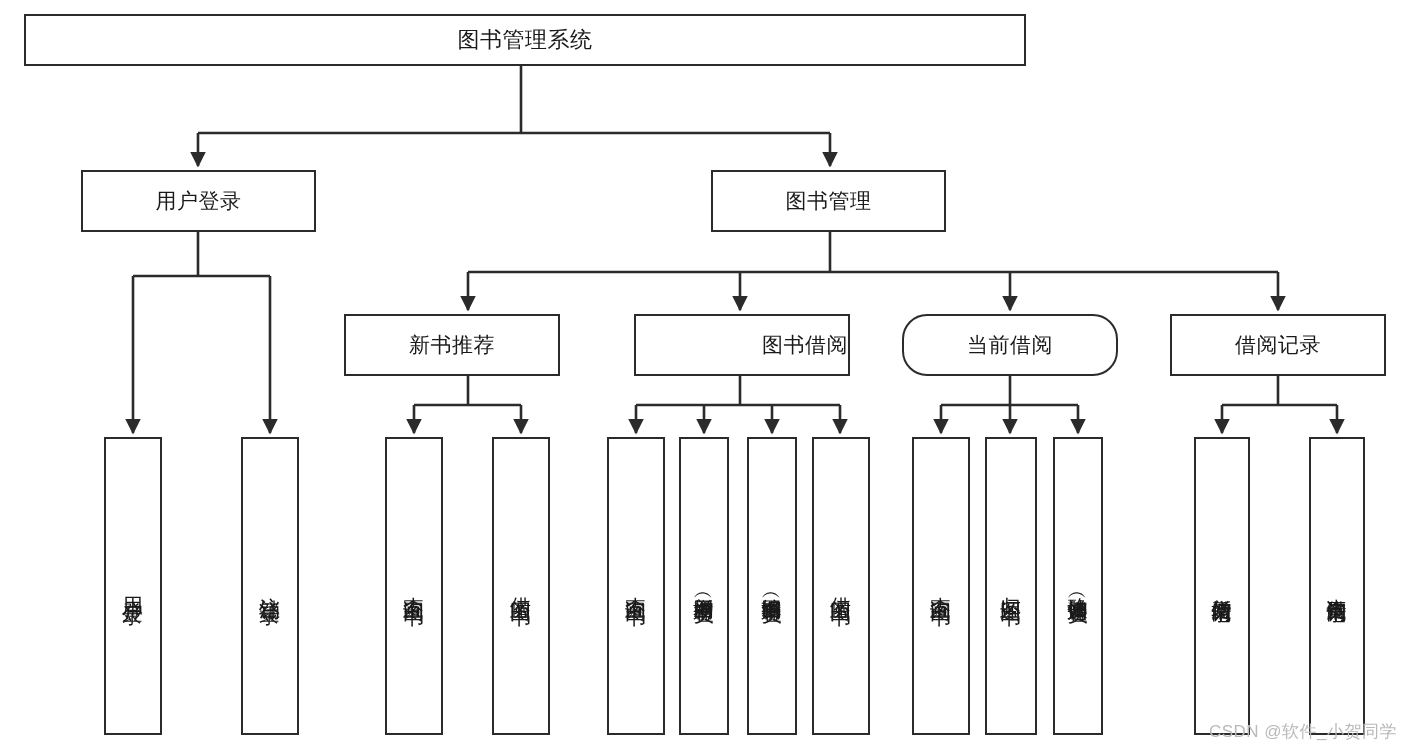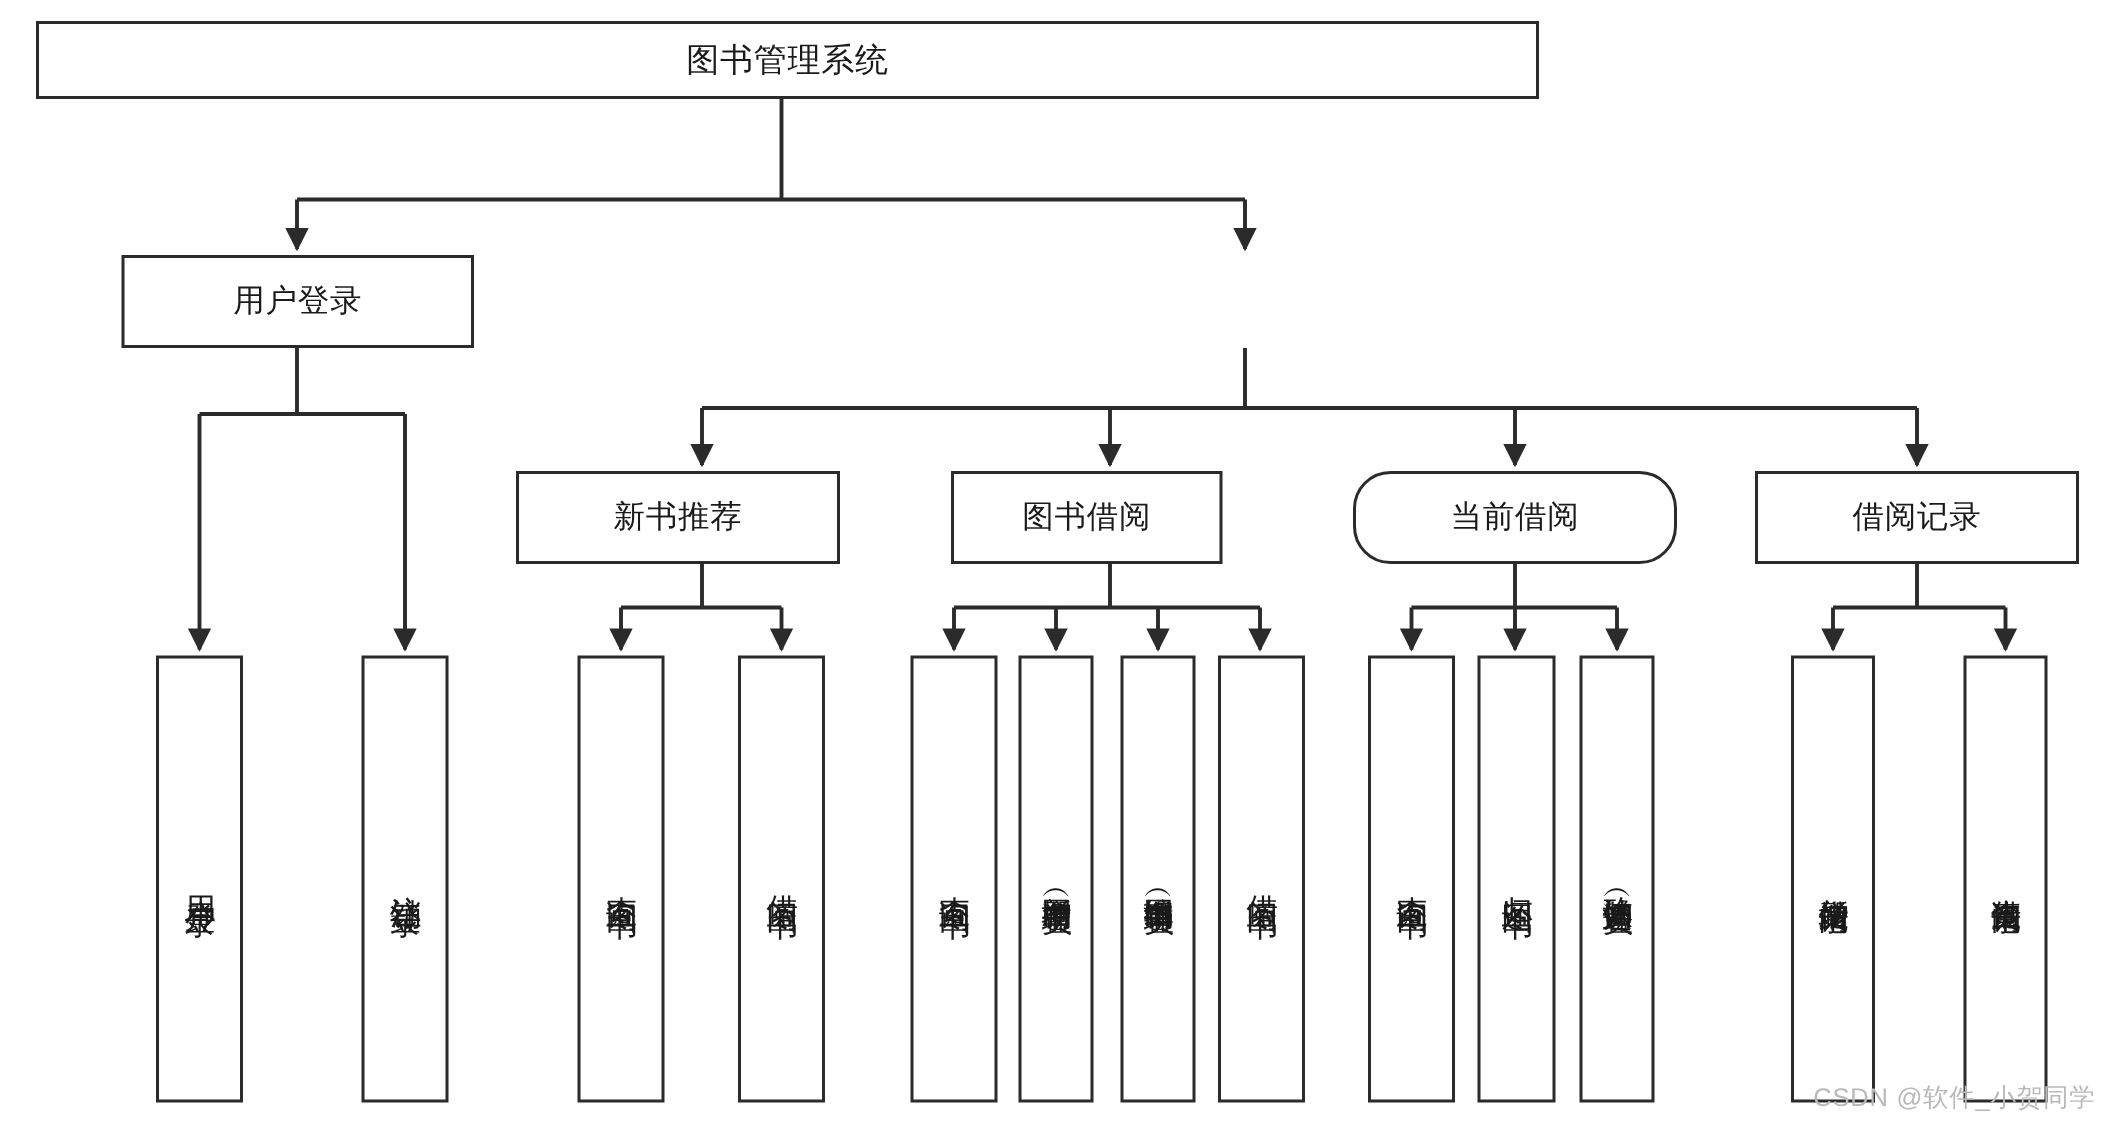--- a/index.html
+++ b/index.html
@@ -137,25 +137,28 @@
     </g>
   </svg>
 
   <div class="node horiz root" style="left:12px; top:14px; width:1002px; height:52px;margin-left:12px;">
     <span class="label">图书管理系统</span>
   </div>
 
   <div class="node horiz" style="left:81px; top:170px; width:235px; height:62px;">
     <span class="label">用户登录</span>
   </div>
+  <div class="node horiz" style="left:711px; top:170px; width:235px; height:62px;">
+    <span class="label">图书管理</span>
+  </div>
 
   <div class="node horiz" style="left:344px; top:314px; width:216px; height:62px;">
     <span class="label">新书推荐</span>
   </div>
-  <div class="node horiz" style="left:634px; top:314px; width:181px; height:62px;">
+  <div class="node horiz" style="left:634px; top:314px; width:216px; height:62px;justify-content:flex-end;">
     <span class="label">图书借阅</span>
   </div>
   <div class="node horiz" style="left:902px; top:314px; width:216px; height:62px;border-radius:25px;">
     <span class="label">当前借阅</span>
   </div>
   <div class="node horiz" style="left:1170px; top:314px; width:216px; height:62px;align-items:center;">
     <span class="label">借阅记录</span>
   </div>
 
   <div class="node vert" style="left:104px; top:437px; width:58px; height:298px;">

